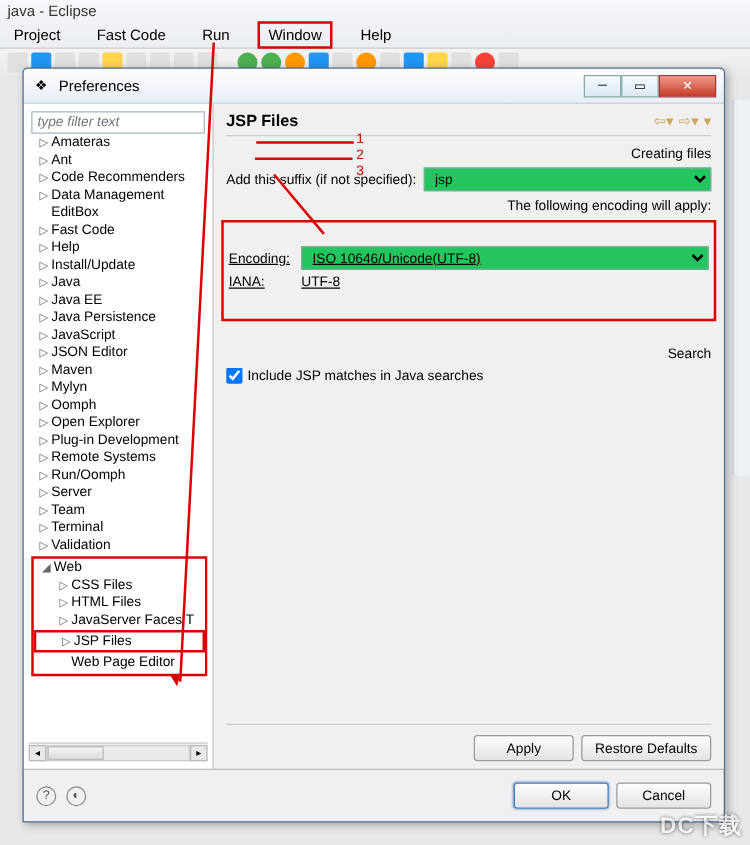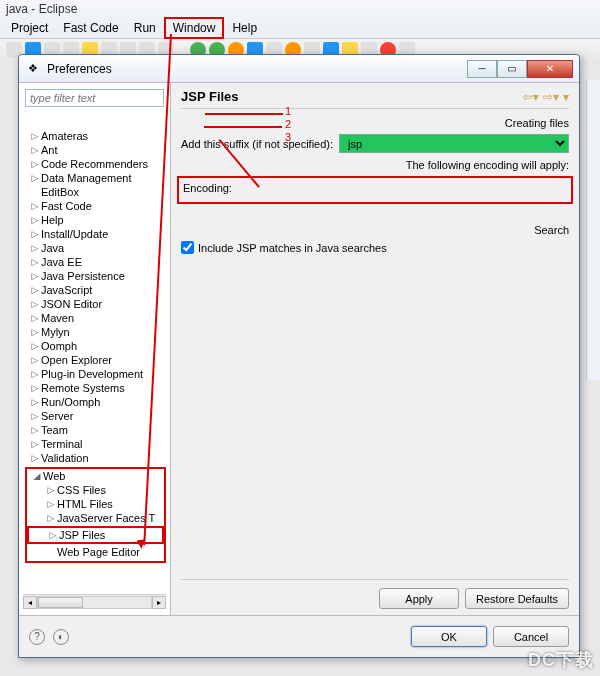--- a/index.html
+++ b/index.html
@@ -1,41 +1,41 @@
 <!DOCTYPE html>
 <html><head>
 <meta charset="utf-8">
 <style>
 * { box-sizing: border-box; margin: 0; padding: 0; font-family: "Segoe UI", Tahoma, sans-serif; font-size: 11px; }
 body { width: 600px; height: 676px; background: #e8e8e8; overflow: hidden; position: relative; }
 
 .eclipse-window { position: absolute; top: 0; left: 0; right: 0; height: 60px; background: linear-gradient(#f5f7fa, #e4e8ed); border-bottom: 1px solid #aaa; }
 .titlebar { height: 18px; padding: 2px 6px; font-size: 12px; color: #333; }
-.menubar { height: 20px; display: flex; align-items: center; padding: 0 4px; gap: 1px; }
+.menubar { height: 20px; display: flex; align-items: center; padding: 0 4px; gap: 15px; }
 .menubar span { padding: 2px 7px; cursor: default; font-size: 12px; }
 .menubar span.highlighted { border: 2px solid #d00; }
 .toolbar { height: 22px; display: flex; align-items: center; padding: 2px 6px; gap: 3px; background: linear-gradient(#f3f3f3, #e9e9e9); border-top: 1px solid #ccc; }
 .tbicon { width: 16px; height: 16px; background: #e0e0e0; border-radius: 2px; display: inline-block; }
 .tbicon.green { background: #4caf50; border-radius: 50%; }
 .tbicon.orange { background: #ff9800; border-radius: 50%; }
 .tbicon.red { background: #f44336; border-radius: 50%; }
 .tbicon.blue { background: #2196f3; }
 .tbicon.yellow { background: #ffd54a; }
 
 .modal { position: absolute; top: 54px; left: 18px; width: 562px; height: 604px; background: #f0f0f0; border: 1px solid #4a6a8a; border-radius: 4px 4px 0 0; box-shadow: 2px 2px 8px rgba(0,0,0,.3); display: flex; flex-direction: column; }
 .modal-titlebar { height: 28px; background: linear-gradient(#fdfdfd, #e7eef7); border-bottom: 1px solid #bbb; display: flex; align-items: center; padding: 0 6px; border-radius: 4px 4px 0 0; }
 .modal-titlebar .icon { width: 16px; height: 16px; margin-right: 6px; display: flex; align-items: center; justify-content: center; }
 .modal-titlebar .title { flex: 1; font-size: 12px; }
 .winbtns { display: flex; gap: 0; }
 .winbtn { width: 30px; height: 18px; display: flex; align-items: center; justify-content: center; border: 1px solid #8aa; background: linear-gradient(#f8fbfe,#dbe7f2); font-size: 10px; }
 .winbtn.close { background: linear-gradient(#e98, #c53d2a); color: #fff; width: 46px; border-color: #a33; }
 
 .modal-body { flex: 1; display: flex; overflow: hidden; }
 .left-pane { width: 152px; border-right: 1px solid #bbb; background: #fff; display: flex; flex-direction: column; padding: 6px 4px; }
-.filter-box { margin: 0 2px 22px 2px; }
+.filter-box { margin: 0 2px 0 2px; }
 .filter-box input { width: 100%; padding: 2px 4px; border: 1px solid #a5b6c6; font-style: italic; color: #888; font-size: 11px; }
 
 .tree { flex: 1; overflow: auto; padding-left: 2px; }
 .tree-item { display: flex; align-items: center; padding: 1px 0; cursor: pointer; white-space: nowrap; }
 .tree-item .arrow { width: 12px; color: #666; font-size: 9px; display: inline-flex; justify-content: center; }
 .tree-item.l1 { padding-left: 4px; }
 .tree-item.l2 { padding-left: 18px; }
 .tree-item.noarrow .arrow { visibility: hidden; }
 .web-group { border: 2px solid #d00; margin-top: 2px; padding-bottom: 2px; }
 .sub-highlight { border: 2px solid #d00; margin: 1px 0; }
@@ -48,21 +48,21 @@
 .header { display:flex; align-items:center; border-bottom: 1px solid #ccc; padding-bottom: 4px; margin-bottom: 8px; }
 .header h2 { font-size: 13px; font-weight: bold; flex: 1; }
 .header .hicons { display: flex; gap: 4px; }
 .header .hicon { color: #caa859; font-size: 12px; }
 
 .section { margin-bottom: 10px; }
 .section-label { margin-bottom: 5px; text-align: right; }
 .row { display:flex; align-items:center; gap:6px; margin-bottom: 4px; }
 .row label { }
 .row select, .row .combo { flex:1; border:1px solid #7a9; background: #22c55e; padding: 1px 4px; height: 19px; font-size:11px; }
-.enc-group { border: 2px solid #d00; padding: 4px 4px; margin: 2px -4px; }
+.enc-group { border: 2px solid #d00; padding: 19px 4px; margin: 2px -4px; text-decoration: underline; }
 
 .search-box { margin-top: 8px; }
 .checkbox-row { display:flex; align-items:center; gap: 4px; }
 .checkbox-row input { width:13px; height:13px; }
 
 .right-spacer { flex: 1; }
 
 .btns-row { display:flex; justify-content:flex-end; gap:6px; border-top: 1px solid #ccc; padding-top:8px; margin-top:6px; }
 .btn { min-width: 80px; height: 21px; background: linear-gradient(#fdfdfd,#e3e3e3); border:1px solid #9a9a9a; border-radius:3px; font-size:11px; padding: 0 10px; }
 .btn.default { border: 1px solid #4a7ab5; box-shadow: 0 0 2px #4a7ab5; }
@@ -282,20 +282,27 @@
         <div class="row">
           <label>Add this suffix (if not specified):</label>
           <select class="combo">
             <option>jsp</option>
           </select>
         </div>
         <div class="section-label" style="margin-top:6px">The following encoding will apply:</div>
         <div class="enc-group">
           <div class="row">
             <label style="width:52px">Encoding:</label>
+            <select class="combo">
+              <option>ISO 10646/Unicode(UTF-8)</option>
+            </select>
+          </div>
+          <div class="row">
+            <label style="width:52px">IANA:</label>
+            <span>UTF-8</span>
           </div>
         </div>
       </div>
 
       <div class="search-box">
         <div class="section-label">Search</div>
         <div class="checkbox-row">
           <input type="checkbox" checked="" style="">
           <label>Include JSP matches in Java searches</label>
         </div>

